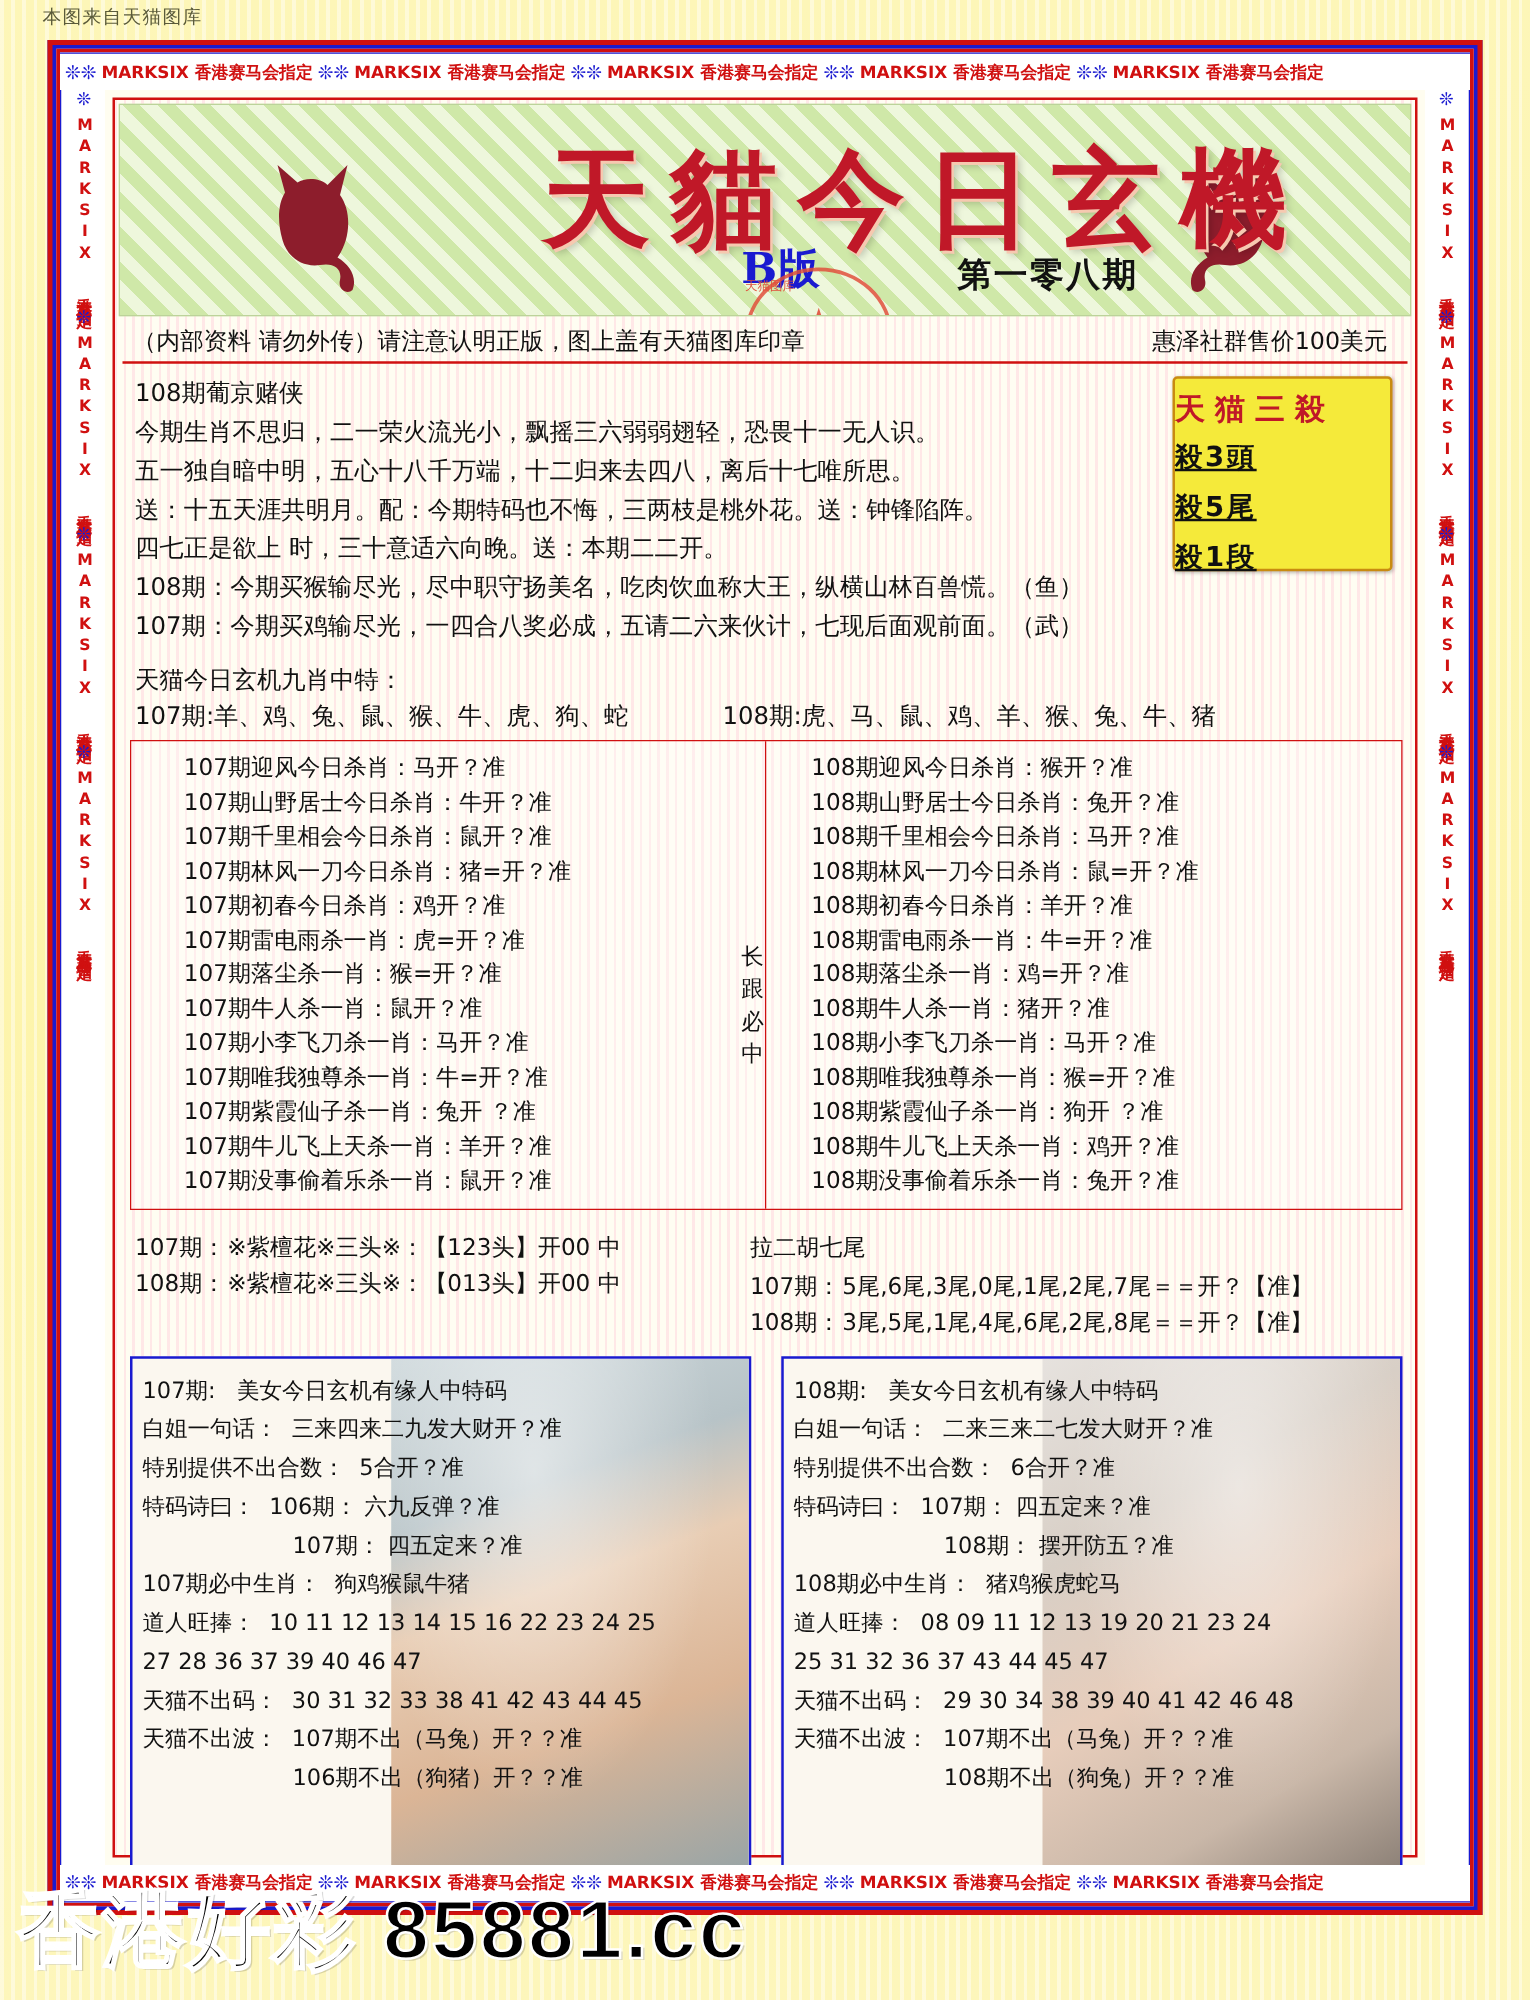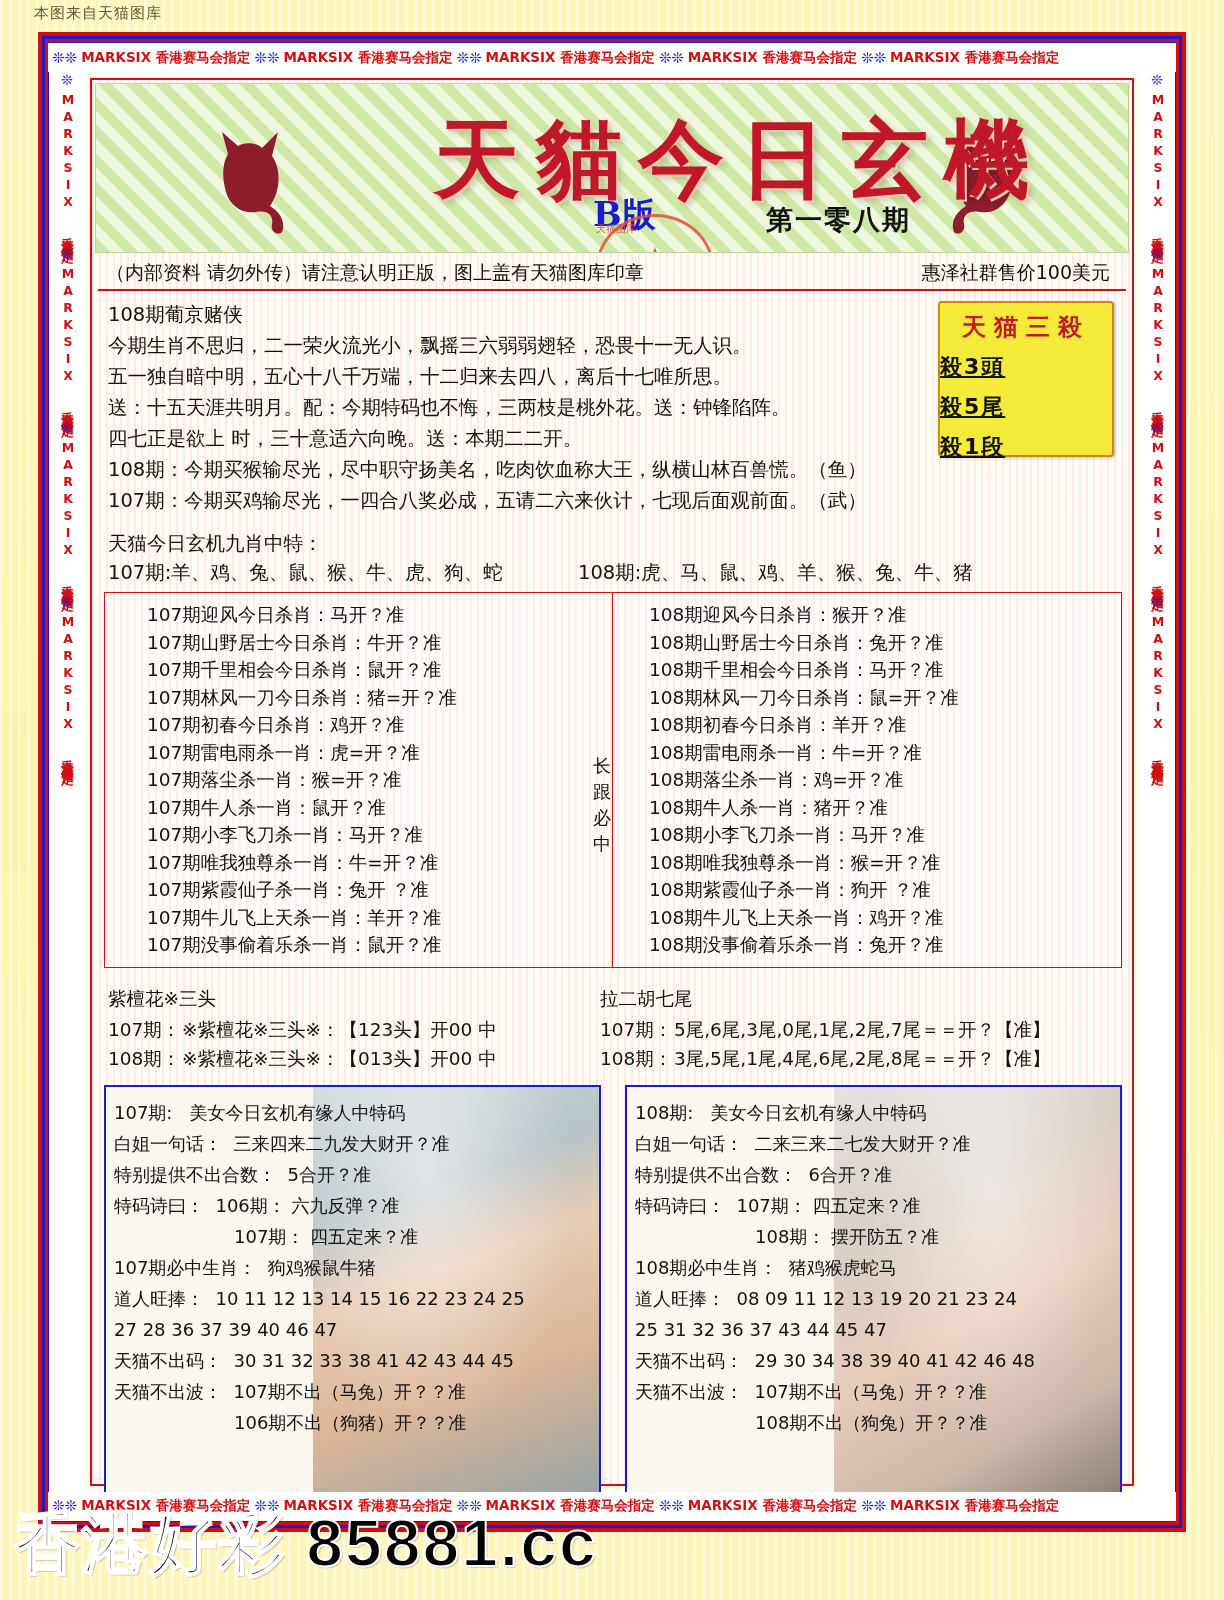--- a/index.html
+++ b/index.html
@@ -115,21 +115,21 @@
   .poem{
     position:relative;margin:8px 12px 0 16px;font-size:19.5px;line-height:31px;color:#111;
   }
   .poem .ln{white-space:nowrap;}
   .sanscha{
     position:absolute;right:6px;top:2px;width:172px;height:152px;
     background:#f5ea3a;border:2px solid #c98b10;border-radius:4px;
     box-shadow:1px 1px 3px rgba(0,0,0,.25);
   }
   .sanscha .t{
-    text-align:center;font-size:24px;font-weight:bold;color:#c01828;
+    font-size:24px;font-weight:bold;color:#c01828;
     font-family:"DejaVu Serif","Liberation Serif",serif;letter-spacing:8px;margin-top:8px;
   }
   .sanscha .r{
     font-size:22px;font-weight:bold;color:#111;margin-top:9px;letter-spacing:2px;text-decoration:underline;
   }
   
   .nine-title{margin:14px 0 2px 16px;font-size:19.5px;color:#111;}
   .nine-row{display:flex;margin:0 0 6px 16px;font-size:19.5px;color:#111;}
   .nine-row .a{width:470px;}
   
@@ -327,21 +327,20 @@
           <div class="midnote">
             <div>长</div>
             <div>跟</div>
             <div>必</div>
             <div>中</div>
           </div>
         </div>
 
         <div class="sec2">
           <div class="c1">
-            <div class="hd">紫檀花※三头</div>
             <div class="r">
               <span class="lbl">107期：</span>
               <span>※紫檀花※三头※：【123头】开00 中</span>
             </div>
             <div class="r">
               <span class="lbl">108期：</span>
               <span>※紫檀花※三头※：【013头】开00 中</span>
             </div>
           </div>
           <div class="c2">

